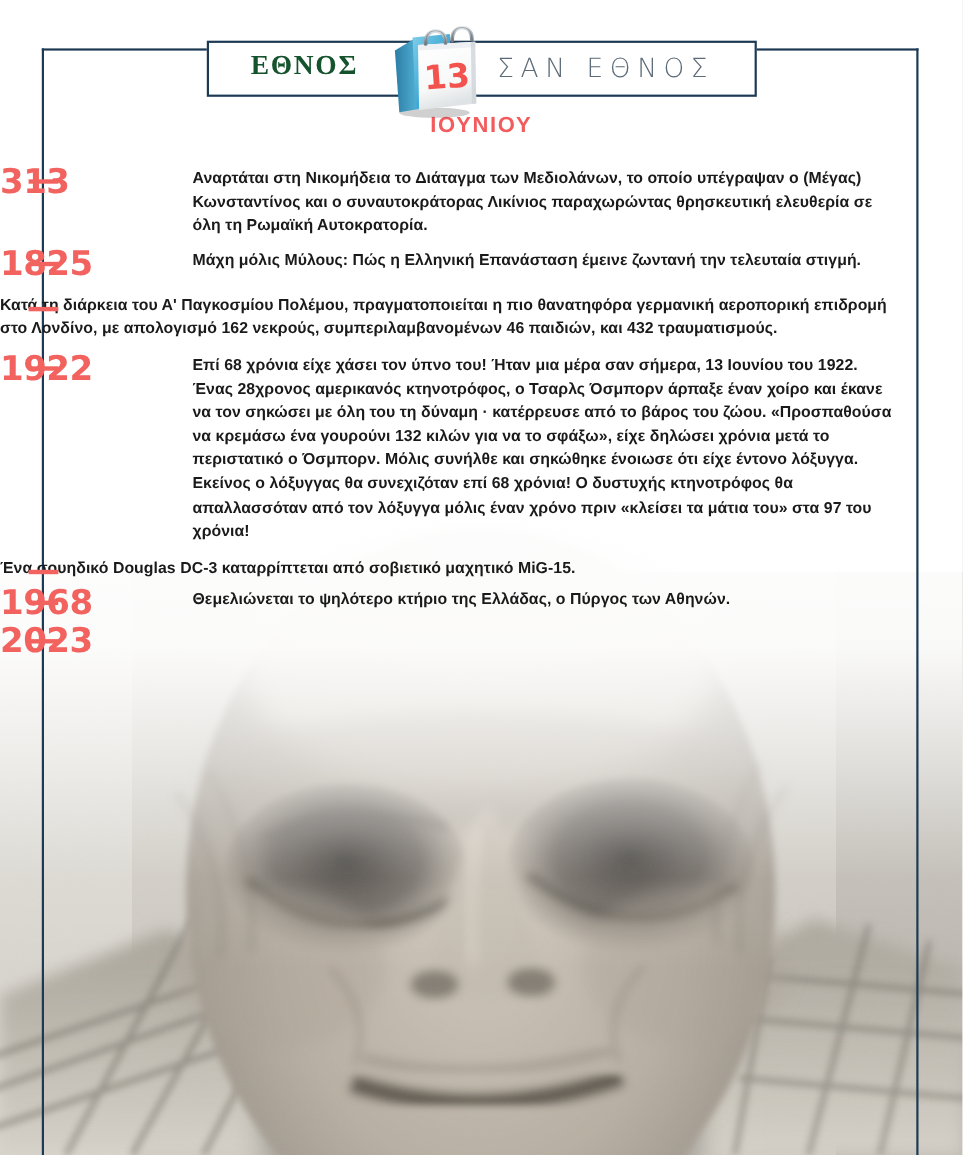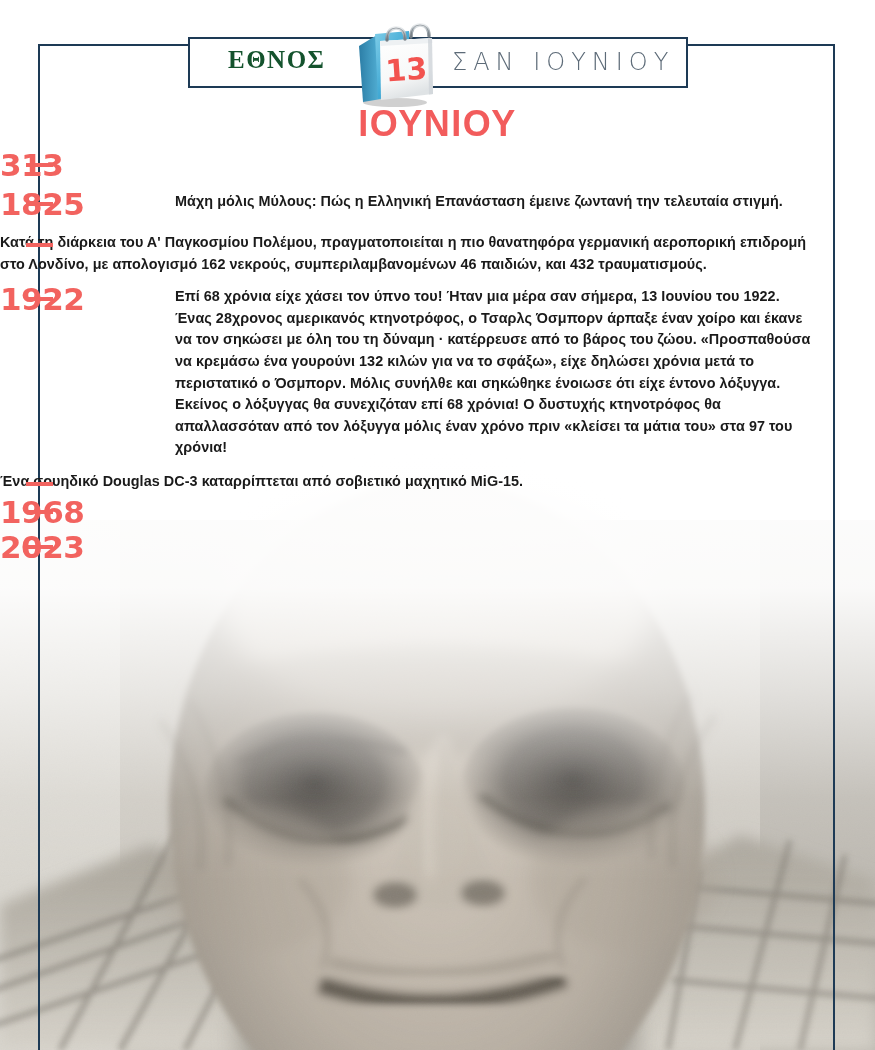--- a/index.html
+++ b/index.html
@@ -88,21 +88,21 @@
     z-index: 14;
   }
   #calendar-icon svg { display:block; width:92px; height:86px; }
 
   
   #month-label {
     position: absolute;
     left: 0; top: 103px;
     width: 875px;
     text-align: center;
-    font-size: 36px;
+    font-size: 20px;
     font-weight: bold;
     letter-spacing: 1.5px;
     color: #f25c5c;
     z-index: 12;
   }
 
   
   #timeline {
     position: absolute;
     left: 0; top: 150px;
@@ -287,21 +287,21 @@
   </div>
 
   <div class="frame-line-v" id="frame-left"></div>
   <div class="frame-line-v" id="frame-right"></div>
   <div class="frame-line-h" id="frame-top-left"></div>
   <div class="frame-line-h" id="frame-top-right"></div>
 
   <div id="header-box"></div>
 
   <div id="brand-logo">ΕΘΝΟΣ</div>
-  <div id="section-title">ΣΑΝ ΙΟΥΝΙΟΥ</div>
+  <div id="section-title">ΣΑΝ ΕΘΝΟΣ</div>
 
   <div id="calendar-icon">
     <svg viewBox="0 0 92 86" aria-hidden="true">
       <defs>
         <linearGradient id="calBackG" x1="0" y1="0" x2="1" y2="1">
           <stop offset="0%" stop-color="#7fcde8"></stop>
           <stop offset="55%" stop-color="#3fa8d4"></stop>
           <stop offset="100%" stop-color="#2b7fa8"></stop>
         </linearGradient>
         <linearGradient id="calSideG" x1="0" y1="0" x2="1" y2="0">
@@ -343,20 +343,21 @@
     </svg>
   </div>
 
   <div id="month-label">ΙΟΥΝΙΟΥ</div>
 
   <div id="timeline">
 
     <div class="entry e313">
       <span class="entry-tick"></span>
       <div class="entry-year">313</div>
+      <div class="entry-text">Αναρτάται στη Νικομήδεια το Διάταγμα των Μεδιολάνων, το οποίο υπέγραψαν ο (Μέγας) Κωνσταντίνος και ο συναυτοκράτορας Λικίνιος παραχωρώντας θρησκευτική ελευθερία σε όλη τη Ρωμαϊκή Αυτοκρατορία.</div>
     </div>
 
     <div class="entry e1825">
       <span class="entry-tick"></span>
       <div class="entry-year">1825</div>
       <div class="entry-text">Μάχη μόλις Μύλους: Πώς η Ελληνική Επανάσταση έμεινε ζωντανή την τελευταία στιγμή.</div>
     </div>
 
     <div class="entry e1917">
       <span class="entry-tick"></span>
@@ -370,20 +371,21 @@
     </div>
 
     <div class="entry e1952">
       <span class="entry-tick"></span>
       <div class="entry-text">Ένα σουηδικό Douglas DC-3 καταρρίπτεται από σοβιετικό μαχητικό MiG-15.</div>
     </div>
 
     <div class="entry e1969">
       <span class="entry-tick"></span>
       <div class="entry-year">1968</div>
+      <div class="entry-text">Θεμελιώνεται το ψηλότερο κτήριο της Ελλάδας, ο Πύργος των Αθηνών.</div>
     </div>
 
     <div class="entry e2023">
       <span class="entry-tick"></span>
       <div class="entry-year">2023</div>
     </div>
 
   </div>
 
 </div>

